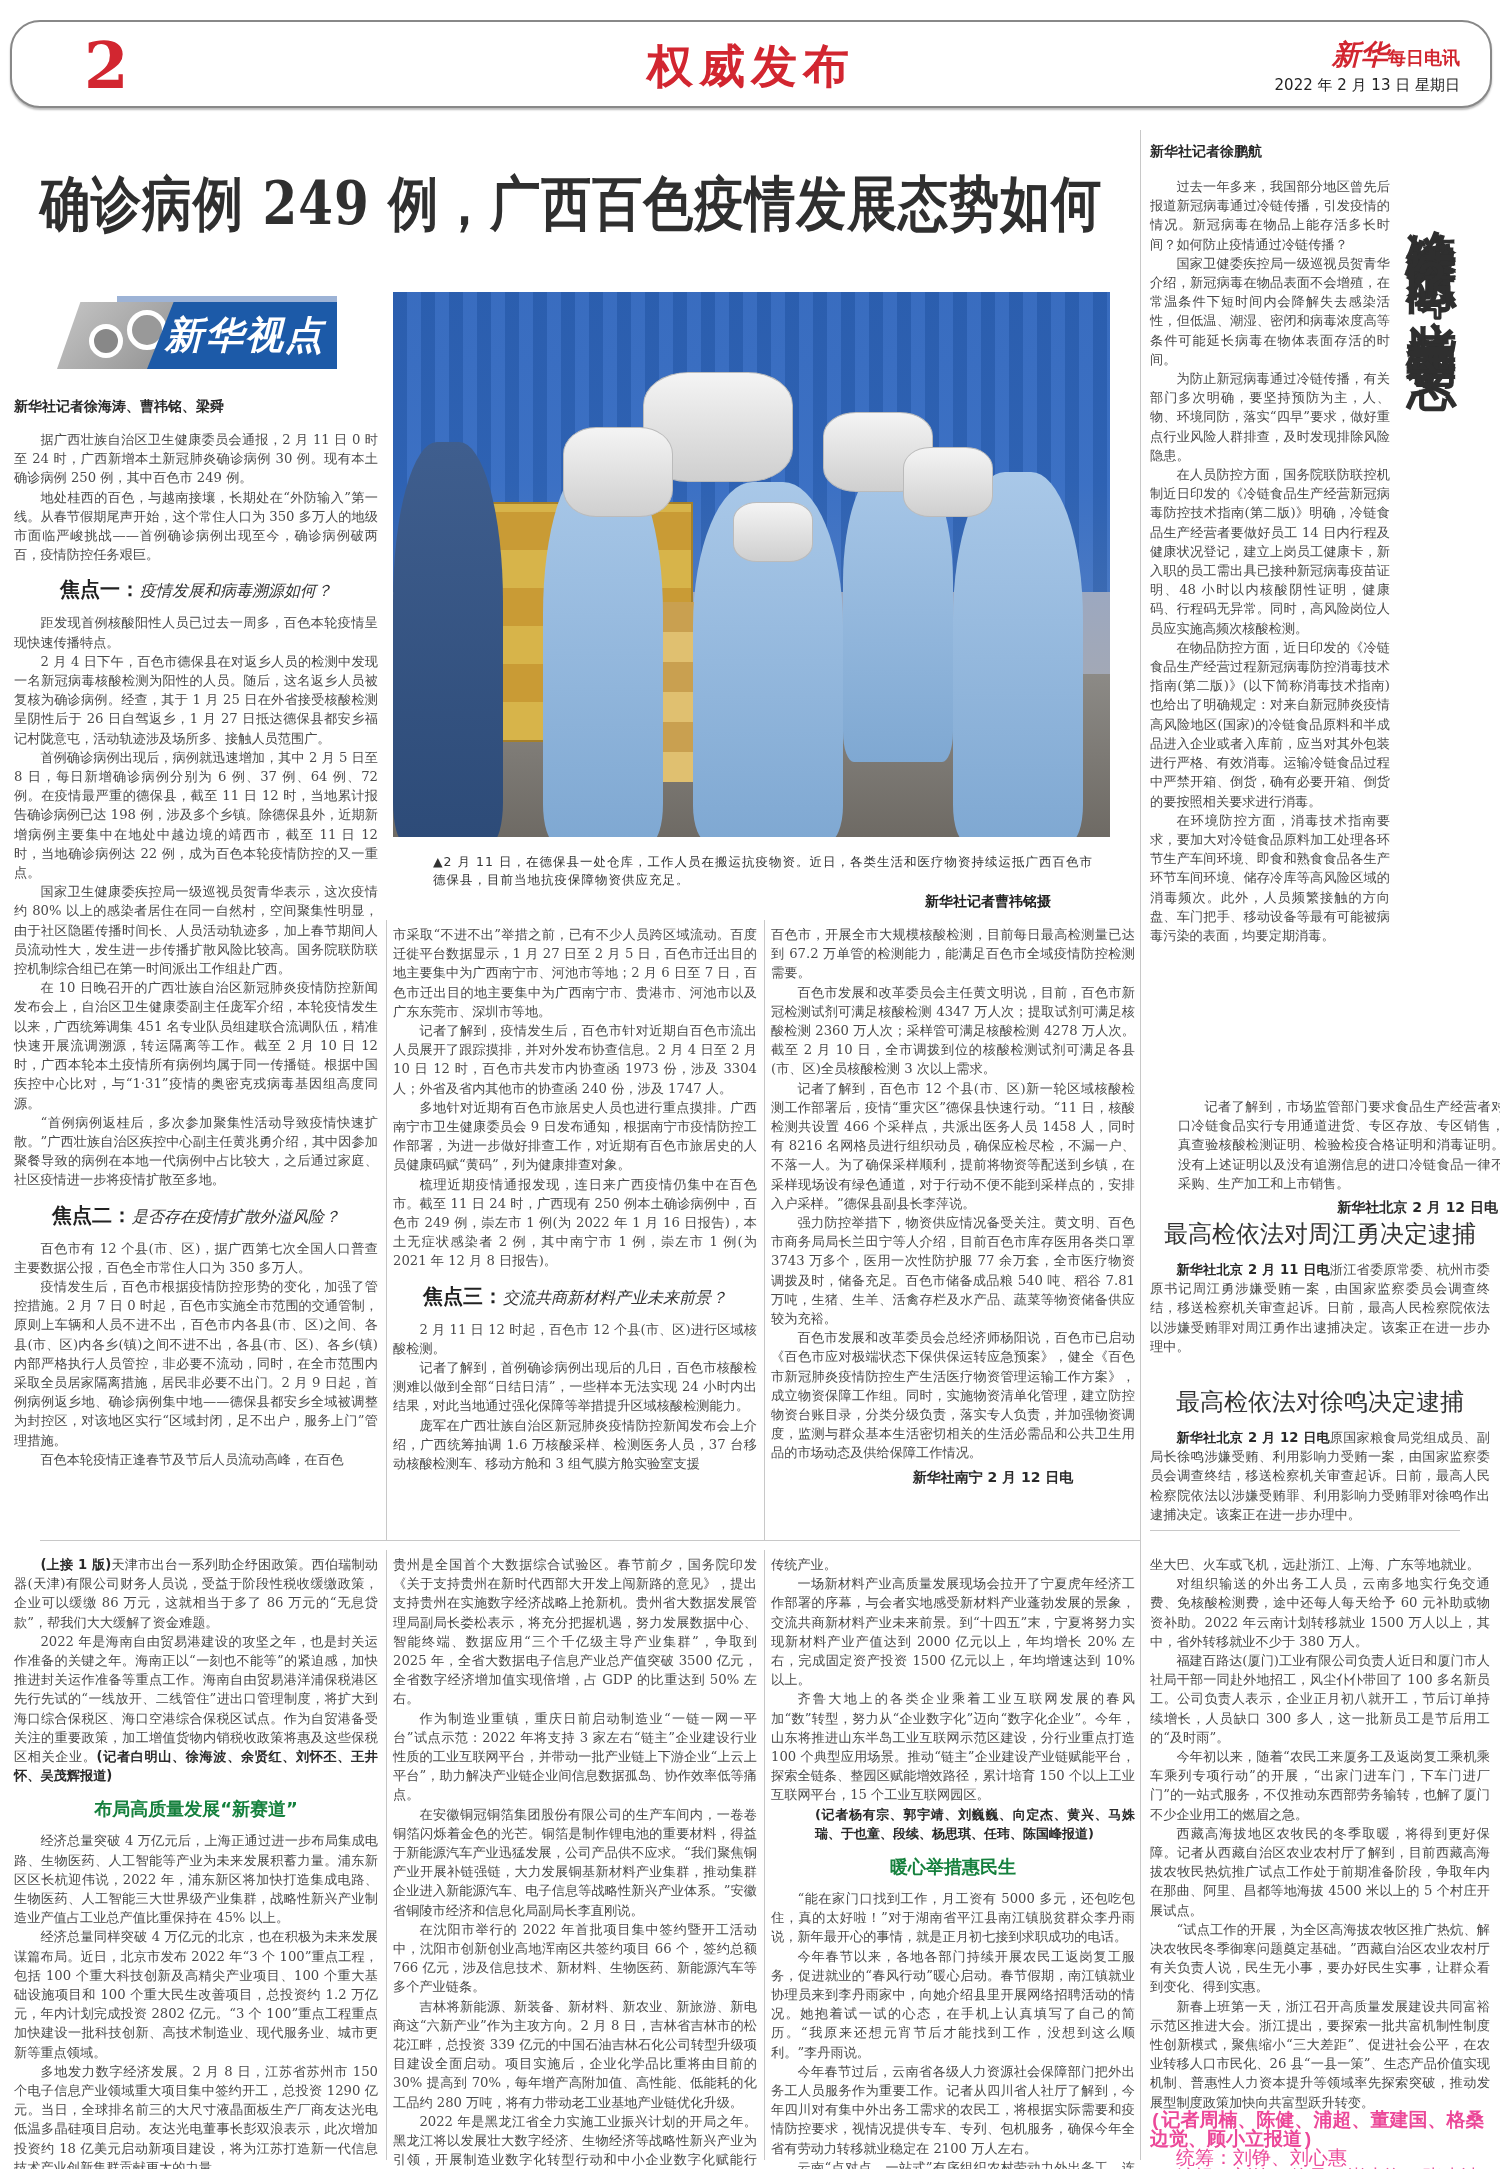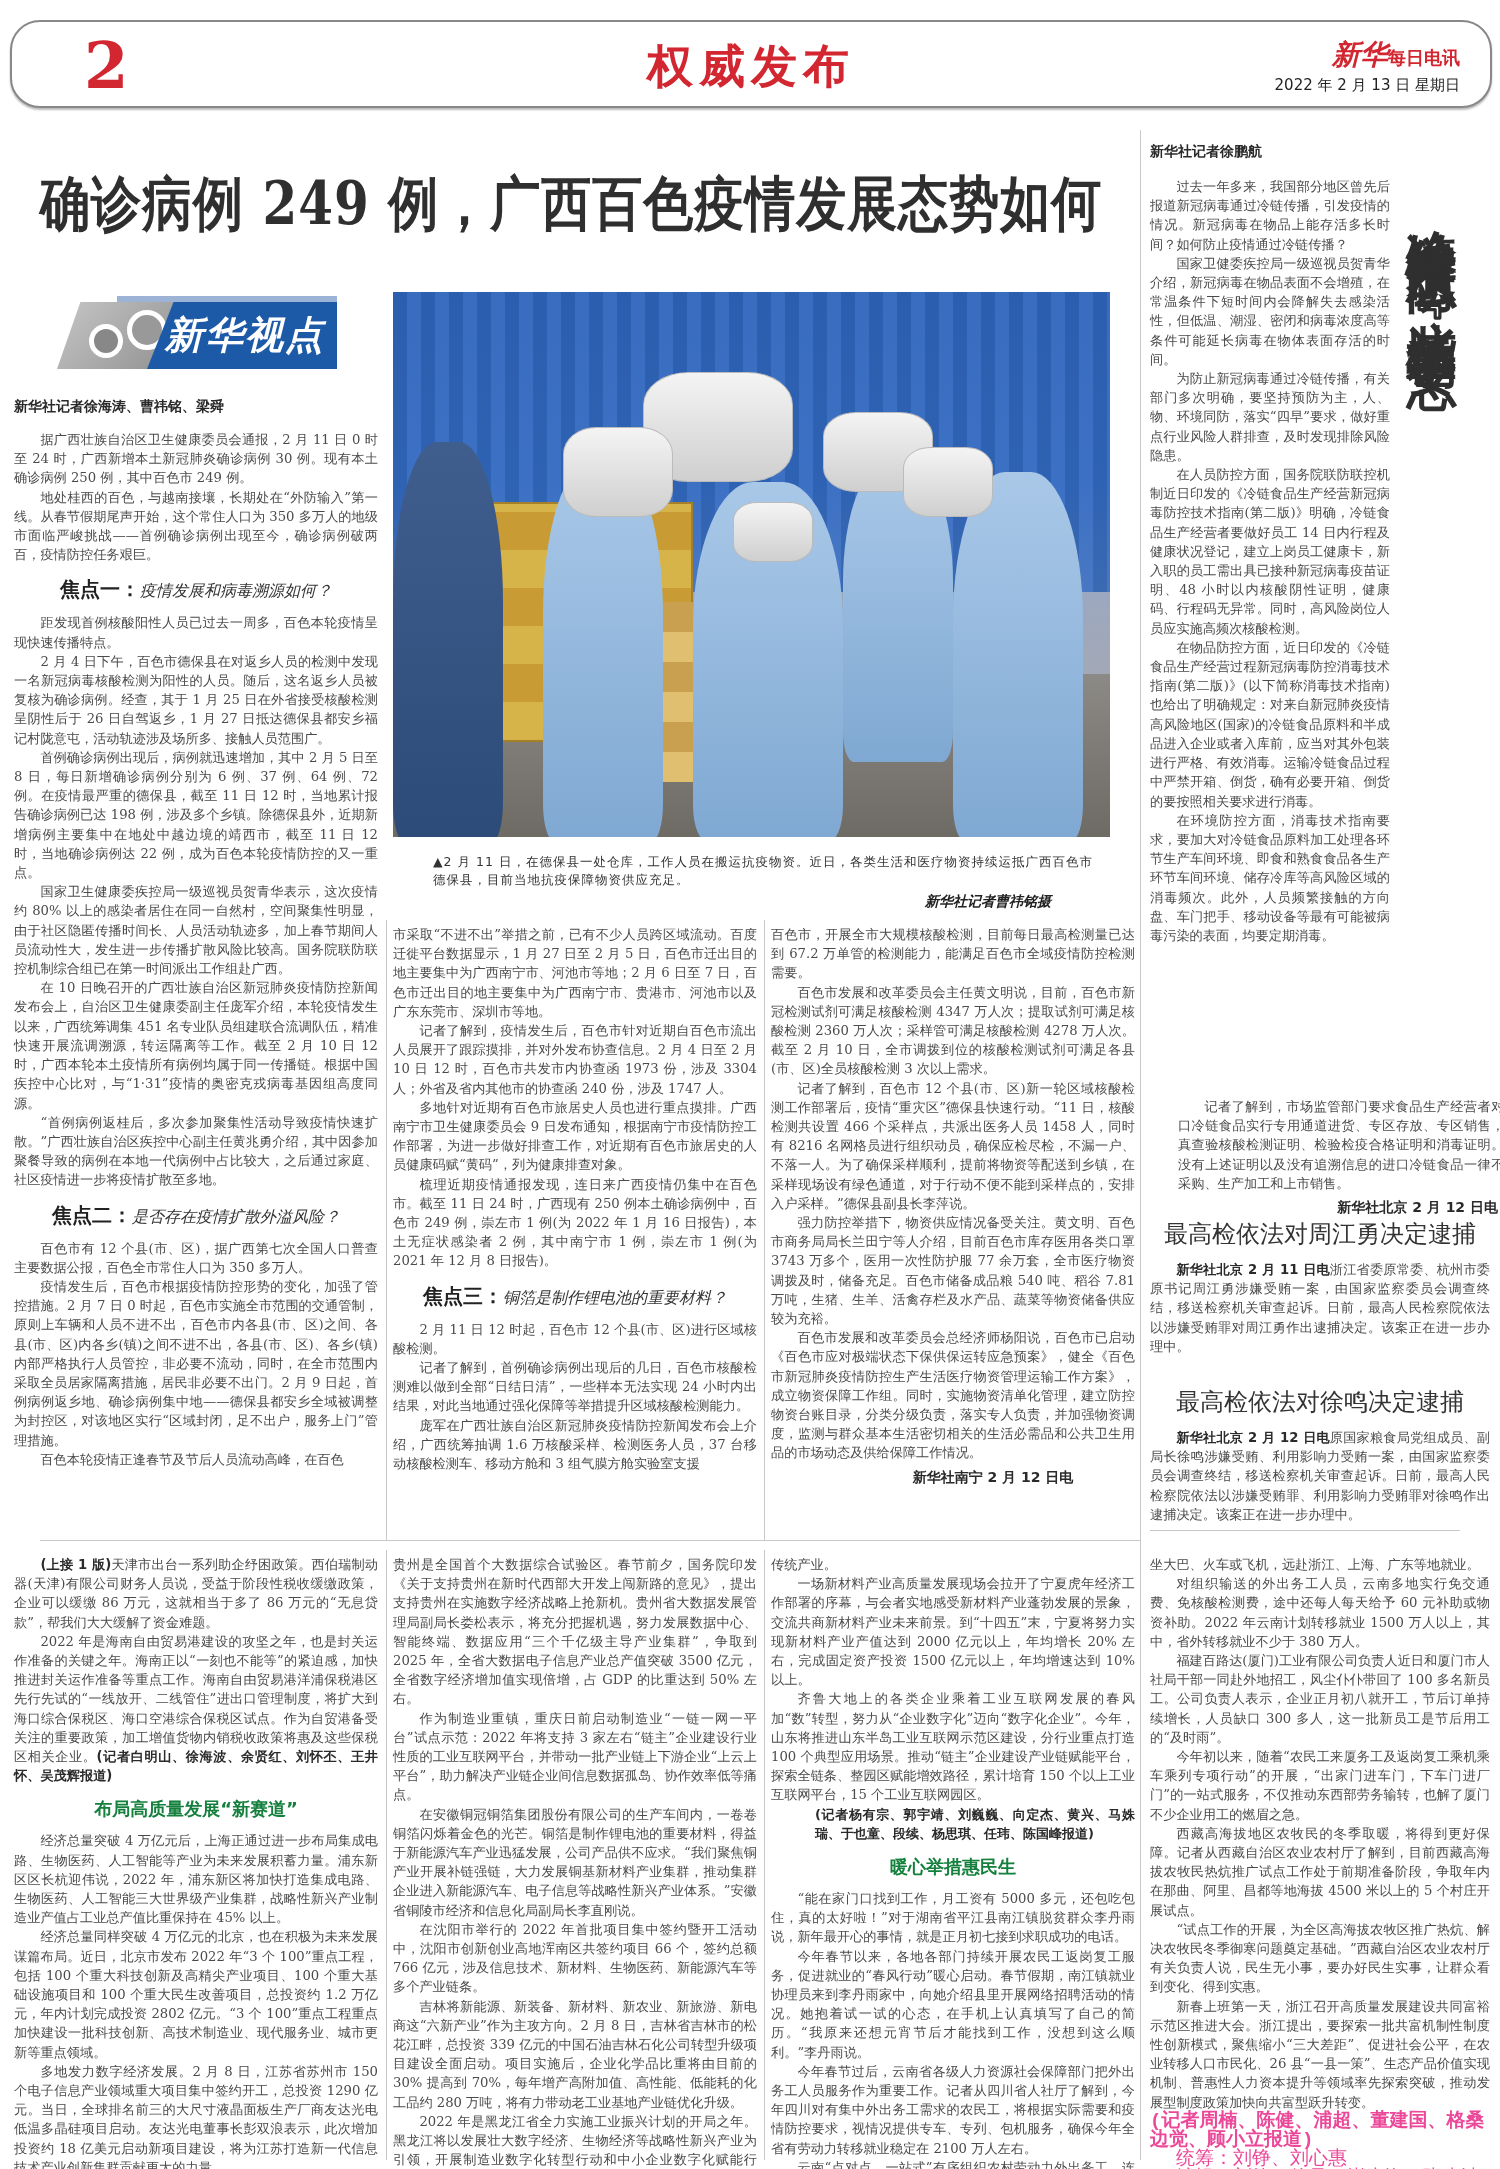--- a/index.html
+++ b/index.html
@@ -33,21 +33,21 @@
       linear-gradient(180deg, rgba(40,80,160,0.95) 0%, rgba(50,100,190,0.9) 35%, rgba(90,110,150,0.6) 55%, rgba(120,110,100,0.6) 100%);
   }
   .photo .wall { position: absolute; left: 0; top: 0; width: 100%; height: 55%; background: repeating-linear-gradient(90deg, #2a5fb0 0 14px, #3a70c4 14px 28px); opacity: 0.85; }
   .photo .floor { position: absolute; left: 0; bottom: 0; width: 100%; height: 30%; background: linear-gradient(180deg,#8c8a86,#6e6a64); }
   .photo .boxes { position: absolute; left: 90px; top: 210px; width: 210px; height: 240px; background: repeating-linear-gradient(0deg,#d7b44a 0 38px,#c99b35 38px 76px); border: 2px solid #a5802a; }
   .photo .boxes2 { position: absolute; left: 200px; top: 310px; width: 170px; height: 180px; background: repeating-linear-gradient(0deg,#e0c070 0 30px,#c9a050 30px 60px); }
   .photo .worker { position: absolute; border-radius: 40% 40% 10% 10%; background: linear-gradient(180deg,#a9c8e8,#7fa8d2); }
   .photo .sack { position: absolute; border-radius: 30%; background: linear-gradient(180deg,#f4f4f4,#cfcfcf); border: 1px solid #bbb; }
 
   .caption { position: absolute; left: 433px; top: 853px; width: 665px; font-family: "DejaVu Sans", sans-serif; font-size: 12.5px; line-height: 18px; color: #333; letter-spacing: 1px; }
-  .photo-credit { position: absolute; left: 925px; top: 893px; font-family: "DejaVu Sans", sans-serif; font-weight: bold; font-size: 14px; color: #222; font-style: italic; }
+  .photo-credit { position: absolute; left: 925px; top: 893px; font-family: "DejaVu Sans", sans-serif; font-weight: bold; font-size: 14px; color: #222; }
 
   
   .byline { font-family: "DejaVu Sans", sans-serif; font-weight: bold; font-size: 14px; color: #2a2a2a; }
   .body-text { font-size: 13.2px; line-height: 19.2px; color: #4a4a4a; text-align: justify; }
   .body-text p { text-indent: 2em; }
   .focus { text-align: center; font-size: 16px; margin: 12px 0 10px; color: #333; }
   .focus b { font-family: "DejaVu Sans", sans-serif; font-weight: bold; font-size: 20px; color: #222; }
   .focus i { font-style: italic; }
   .dateline { font-family: "DejaVu Sans", sans-serif; font-weight: bold; font-size: 14px; color: #2a2a2a; text-align: right; margin-top: 6px; }
 
@@ -130,21 +130,21 @@
 
 <div class="rule-v" style="left:386px; top:920px; height:620px;"></div>
 
 <div class="col" style="left:393px; top:925px; width:364px;">
   <div class="body-text">
     <p style="text-indent:0">市采取“不进不出”举措之前，已有不少人员跨区域流动。百度迁徙平台数据显示，1 月 27 日至 2 月 5 日，百色市迁出目的地主要集中为广西南宁市、河池市等地；2 月 6 日至 7 日，百色市迁出目的地主要集中为广西南宁市、贵港市、河池市以及广东东莞市、深圳市等地。</p>
     <p>记者了解到，疫情发生后，百色市针对近期自百色市流出人员展开了跟踪摸排，并对外发布协查信息。2 月 4 日至 2 月 10 日 12 时，百色市共发市内协查函 1973 份，涉及 3304 人；外省及省内其他市的协查函 240 份，涉及 1747 人。</p>
     <p>多地针对近期有百色市旅居史人员也进行重点摸排。广西南宁市卫生健康委员会 9 日发布通知，根据南宁市疫情防控工作部署，为进一步做好排查工作，对近期有百色市旅居史的人员健康码赋“黄码”，列为健康排查对象。</p>
     <p>梳理近期疫情通报发现，连日来广西疫情仍集中在百色市。截至 11 日 24 时，广西现有 250 例本土确诊病例中，百色市 249 例，崇左市 1 例(为 2022 年 1 月 16 日报告)，本土无症状感染者 2 例，其中南宁市 1 例，崇左市 1 例(为 2021 年 12 月 8 日报告)。</p>
   </div>
-  <div class="focus"><b>焦点三：</b><i>铜箔是制作锂电池的重要材料？</i></div>
+  <div class="focus"><b>焦点三：</b><i>交流共商新材料产业未来前景？</i></div>
   <div class="body-text">
     <p>2 月 11 日 12 时起，百色市 12 个县(市、区)进行区域核酸检测。</p>
     <p>记者了解到，首例确诊病例出现后的几日，百色市核酸检测难以做到全部“日结日清”，一些样本无法实现 24 小时内出结果，对此当地通过强化保障等举措提升区域核酸检测能力。</p>
     <p>庞军在广西壮族自治区新冠肺炎疫情防控新闻发布会上介绍，广西统筹抽调 1.6 万核酸采样、检测医务人员，37 台移动核酸检测车、移动方舱和 3 组气膜方舱实验室支援</p>
   </div>
 </div>
 
 <div class="rule-v" style="left:764px; top:920px; height:620px;"></div>
 
 <div class="col" style="left:771px; top:925px; width:364px;">

